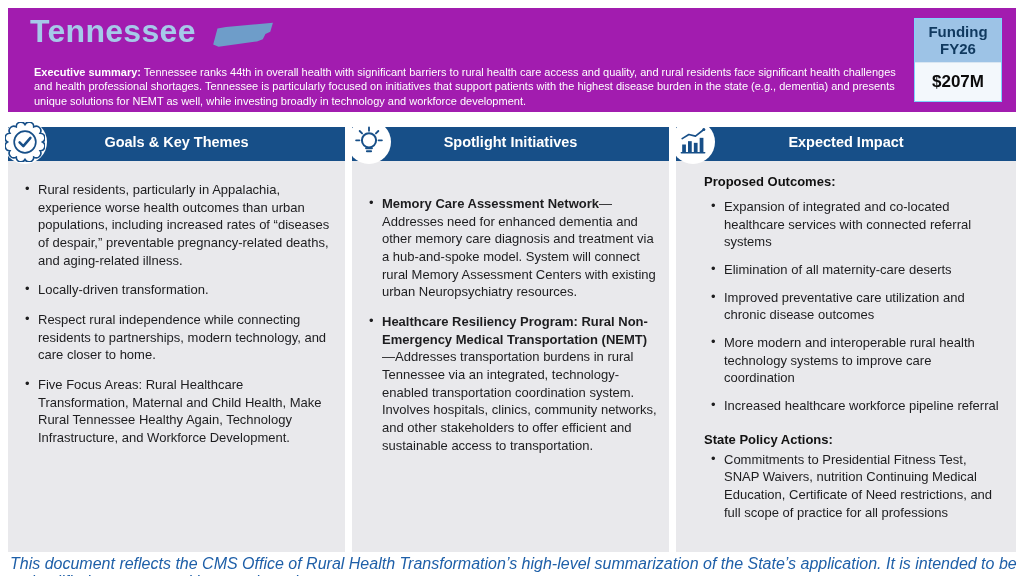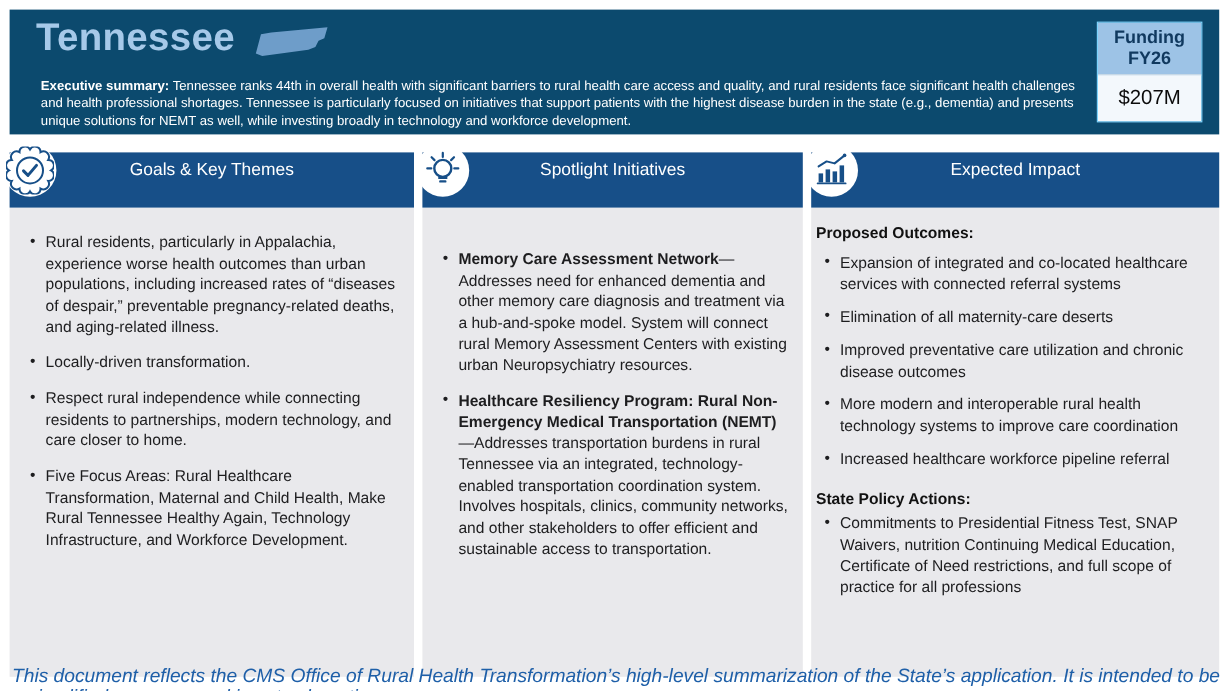--- a/index.html
+++ b/index.html
@@ -11,21 +11,21 @@
     background: #ffffff;
     font-family: "Liberation Sans", sans-serif;
     overflow: hidden;
   }
 
   
   .header {
     position: absolute;
     left: 8px; top: 8px;
     width: 1008px; height: 104px;
-    background: #0c4a6e;
+    background: #a21caf;
   }
   .title-row {
     position: absolute;
     left: 22px; top: 6px;
     display: flex; align-items: center; gap: 14px;
   }
   .page-title {
     margin: 0;
     font-size: 32px;
     font-weight: bold;
@@ -57,42 +57,42 @@
     color: #10395f;
     font-weight: bold;
     font-size: 15px;
     line-height: 1.12;
     padding: 5px 2px 4px 2px;
   }
   .funding-amount {
     background: #f3f8fc;
     border-top: 1px solid #d8e6f2;
     color: #0b0b0b;
-    font-weight: normal;
+    font-weight: bold;
     font-size: 17px;
     padding: 9px 2px;
   }
 
   
   .columns {
     position: absolute;
     left: 8px; top: 127px;
     width: 1008px;
     display: flex; gap: 7px;
   }
   .col { position: relative; }
   .col-1 { width: 337px; }
   .col-2 { width: 317px; border-radius: 32px; }
   .col-3 { width: 340px; }
   .col-header {
     position: relative;
-    height: 46px;
+    height: 34px;
     background: #174f88;
     color: #ffffff;
-    font-weight: normal;
+    font-weight: bold;
     font-size: 14.5px;
     text-align: center;
     line-height: 30px;
     z-index: 1;
   }
   .col-icon {
     position: absolute;
     left: -5px; top: -7px;
     width: 44px; height: 44px;
     border-radius: 50%;
@@ -100,21 +100,21 @@
     z-index: 2;
     display: flex; align-items: center; justify-content: center;
   }
   .col-icon svg { width: 40px; height: 40px; }
   .col-body {
     background: #e9e9ec;
     height: 391px;
     padding: 20px 12px 0 10px;
   }
   .col-2 .col-body { padding-top: 34px; }
-  .col-3 .col-body { padding-top: 13px; padding-left: 4px; }
+  .col-3 .col-body { padding-top: 13px; padding-left: 28px; }
 
   ul.bullets { list-style: none; margin: 0; padding: 0 0 0 6px; }
   .bullets li {
     position: relative;
     padding-left: 14px;
     margin-bottom: 12px;
     font-size: 13px;
     line-height: 1.36;
     color: #1d1d1f;
   }

